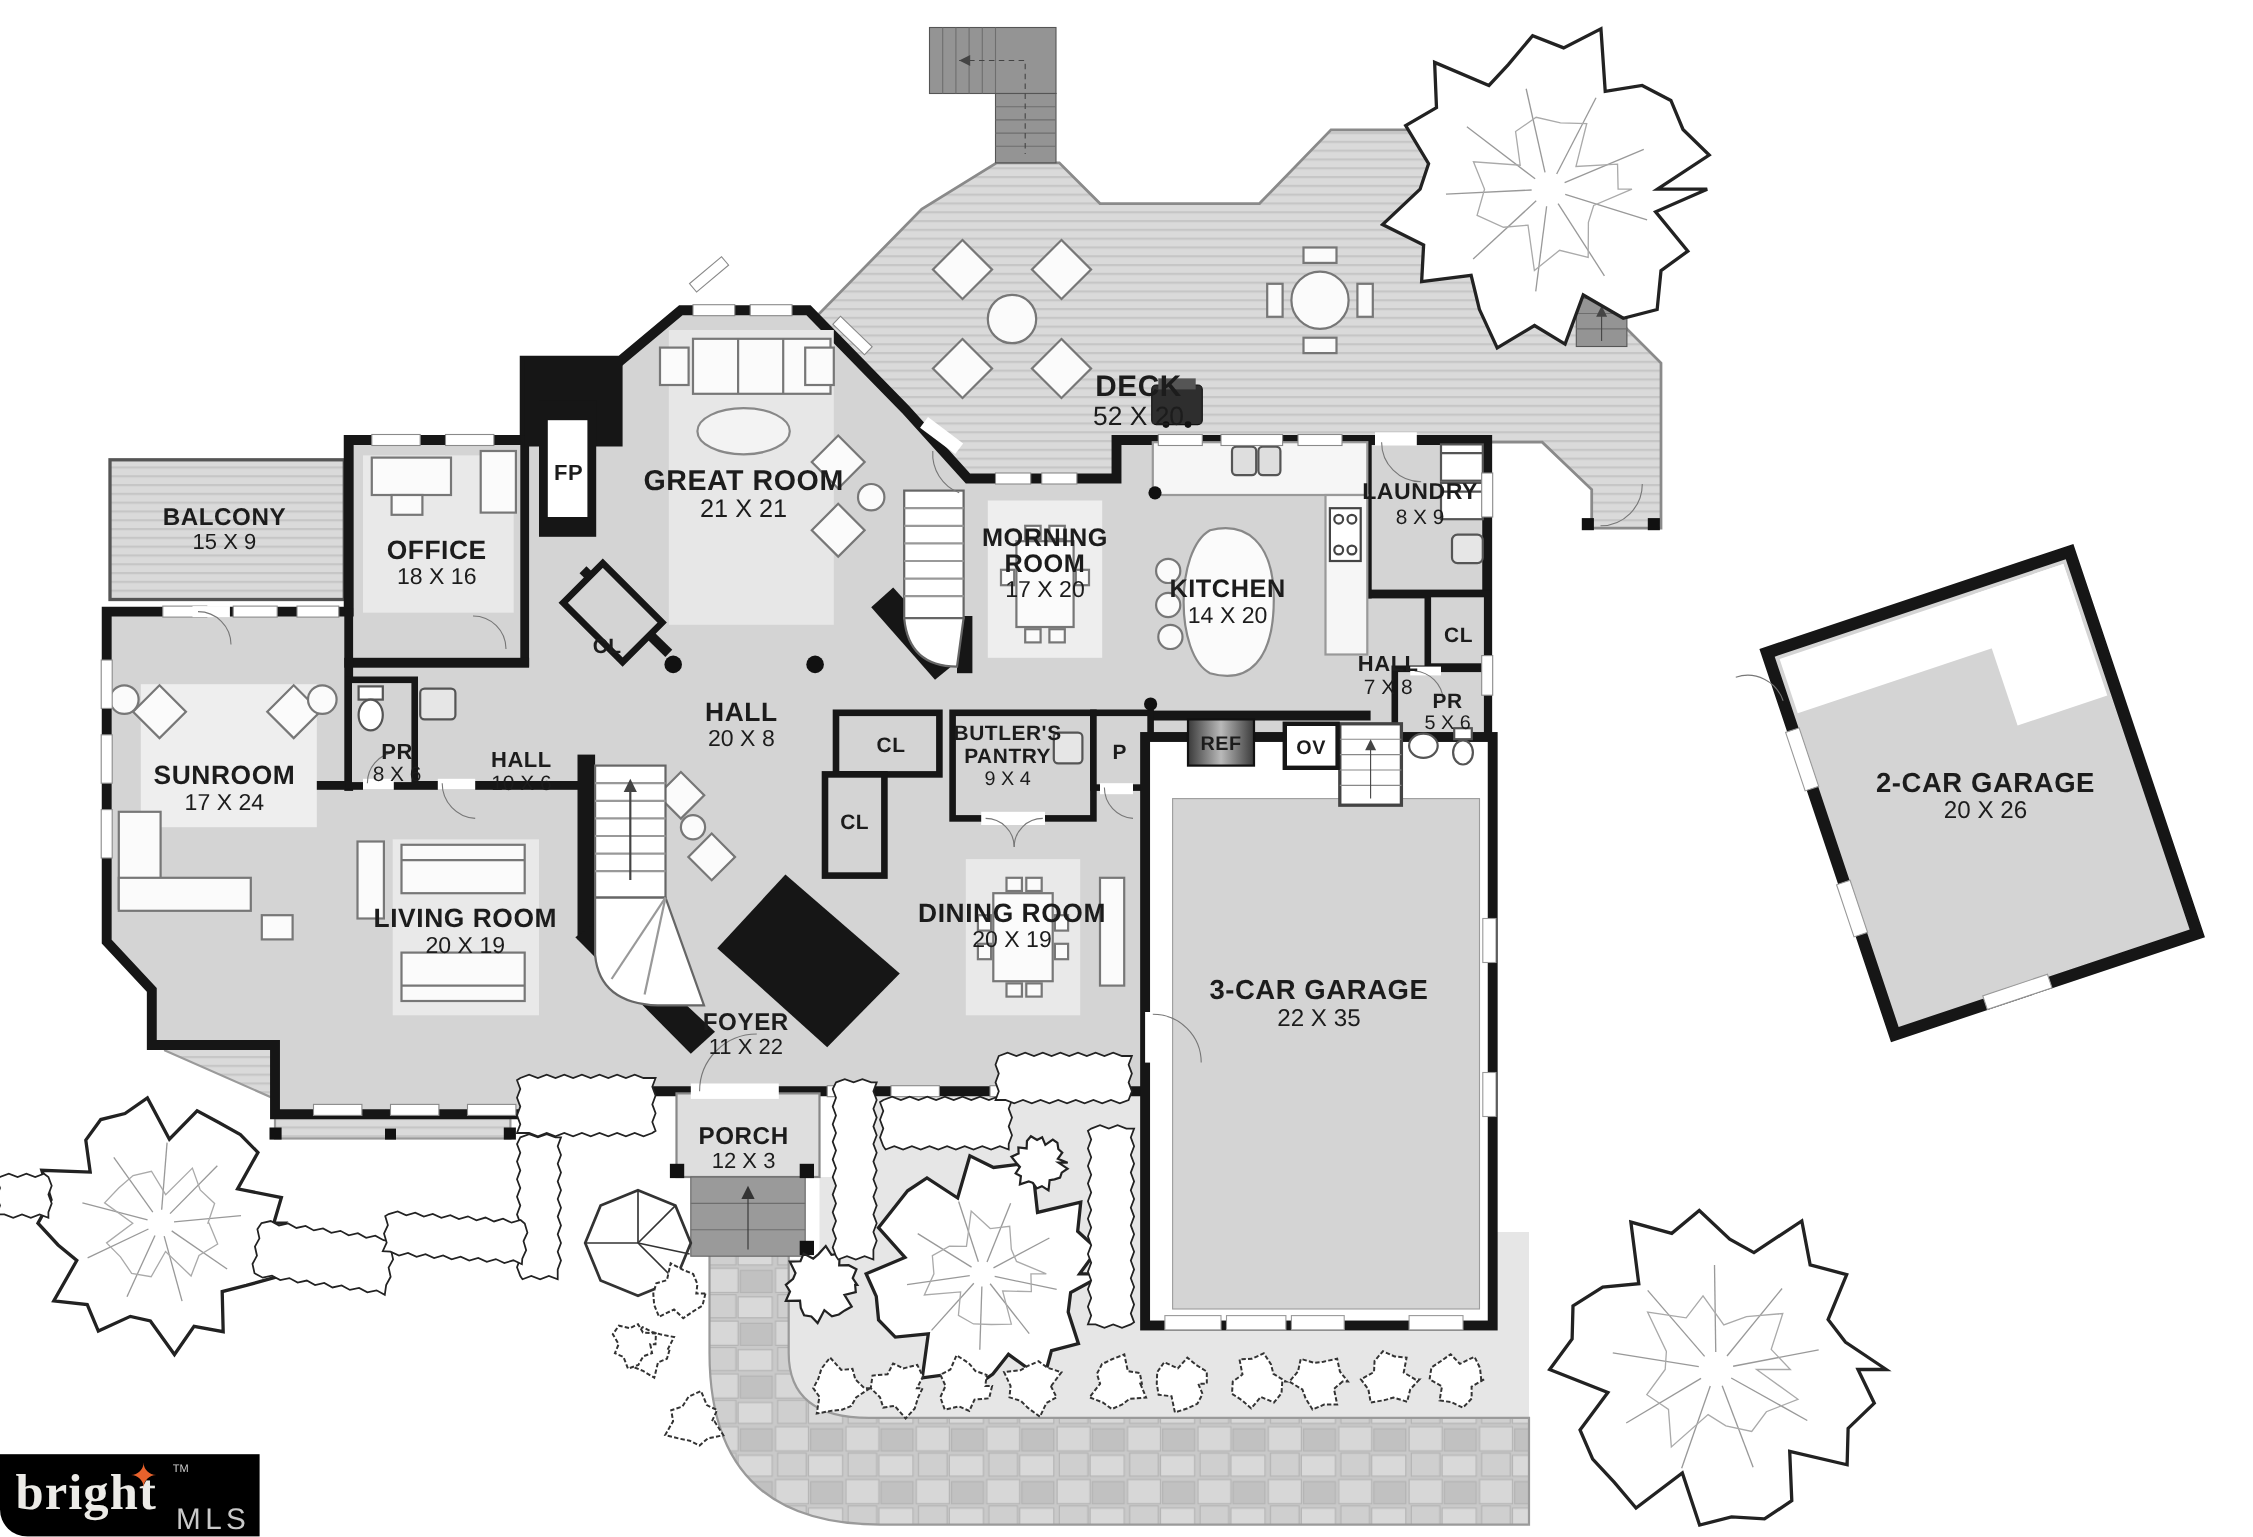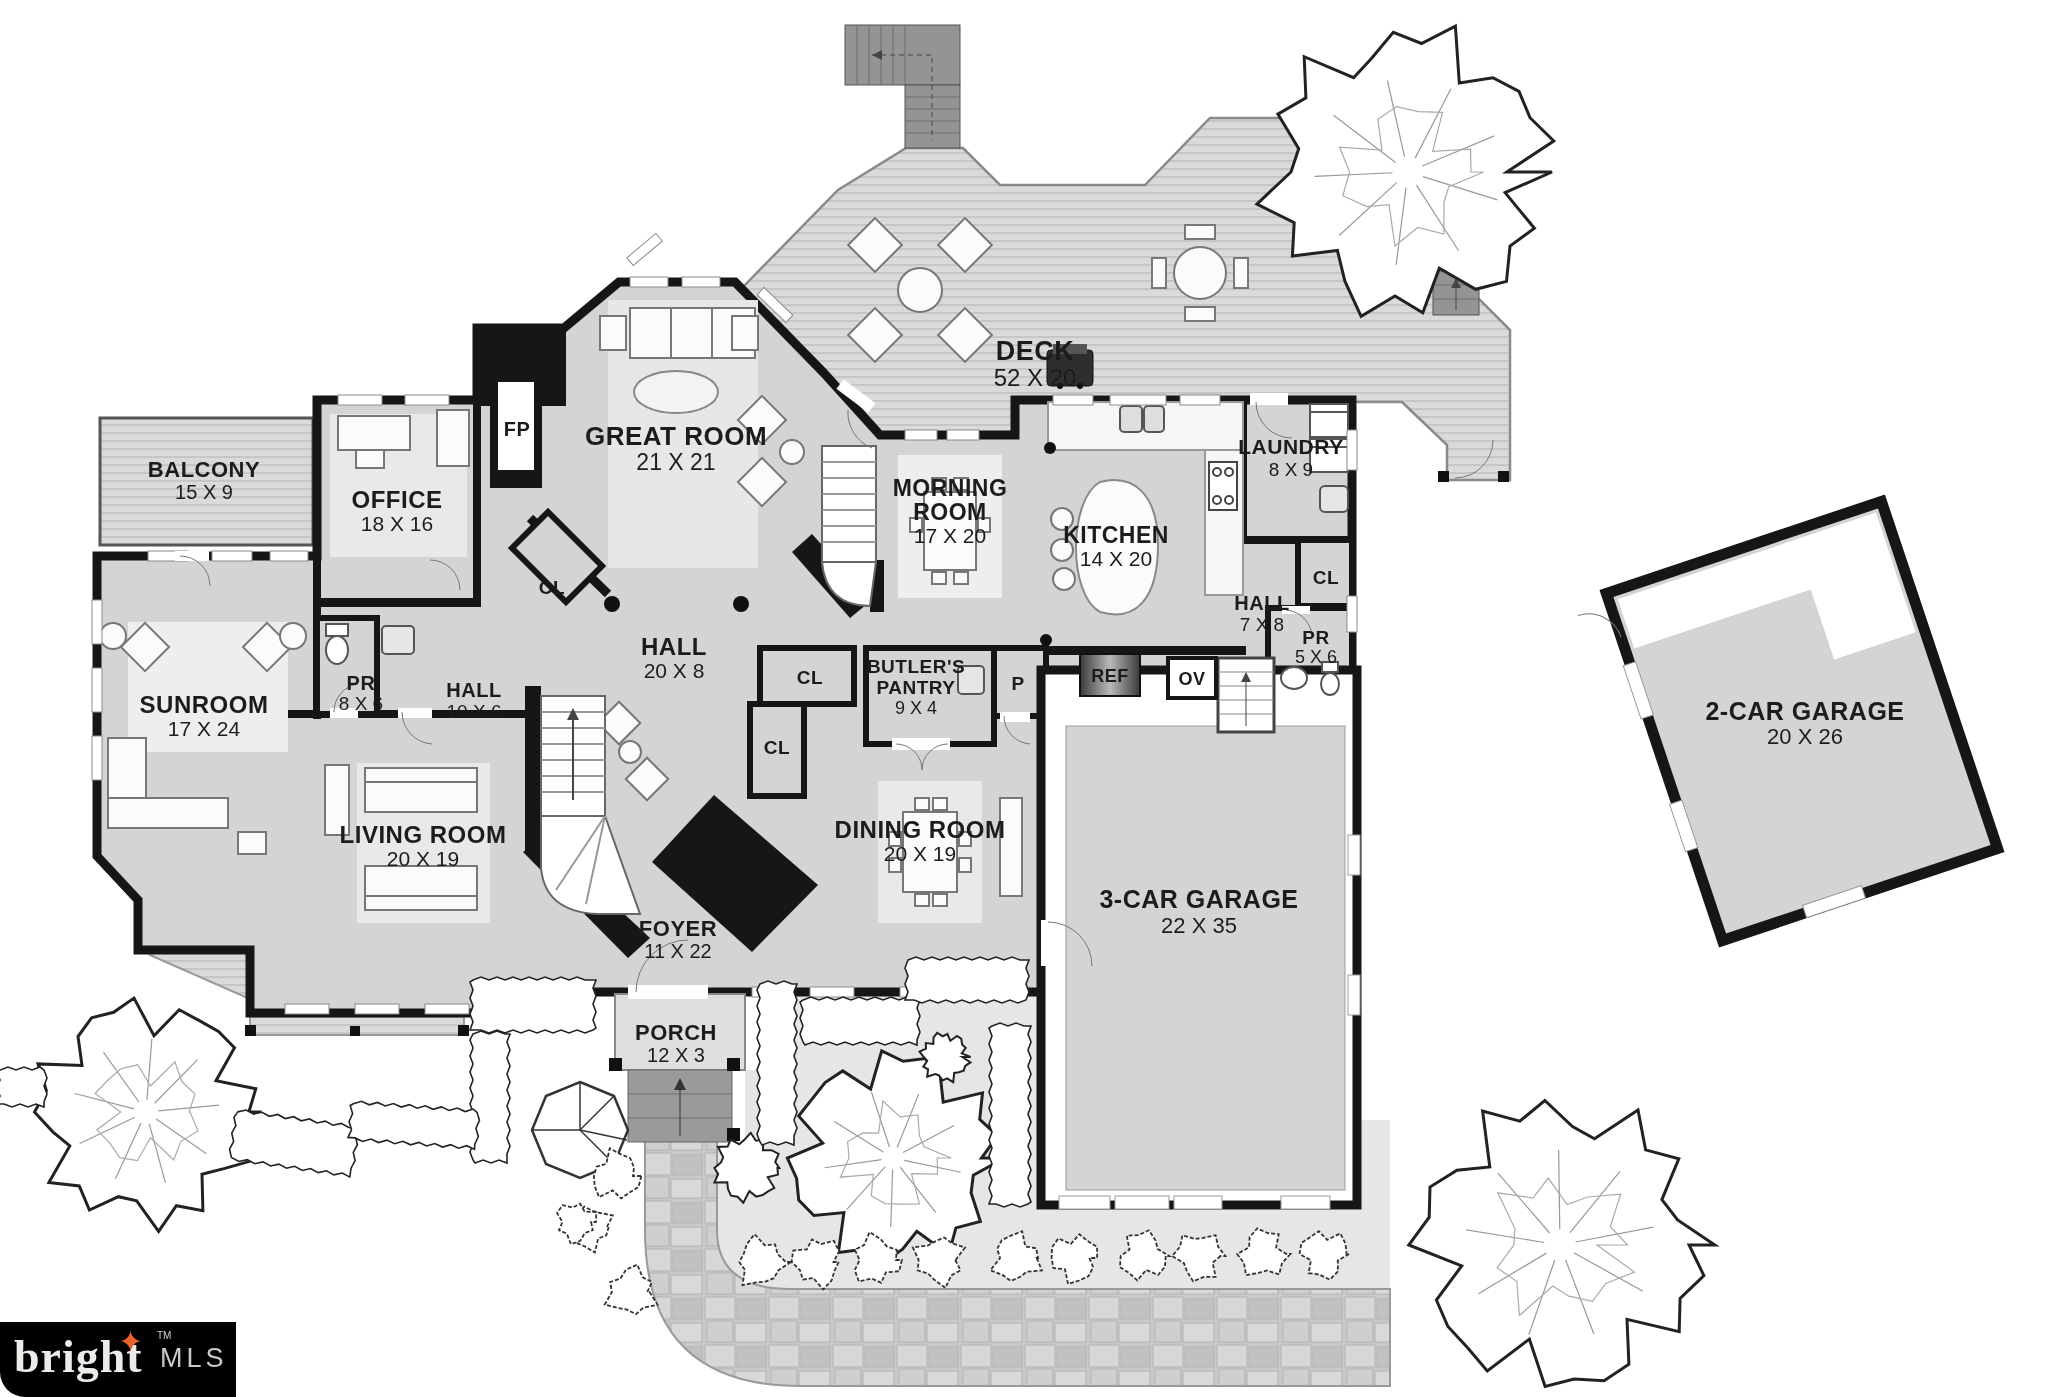--- a/index.html
+++ b/index.html
@@ -7,21 +7,21 @@
           font-family:"Liberation Sans",sans-serif;border-radius:25px;}
   svg{position:absolute;left:0;top:0;}
   text{fill:#1c1c1c;}
   .rname{font-weight:bold;letter-spacing:.5px;}
   .rdims{font-weight:normal;}
   .logo{position:absolute;left:0;top:1322px;width:236px;height:75px;background:#000000;text-align:right;}
   .logo .brand{position:absolute;left:14px;top:8px;font-family:"Liberation Serif",serif;
                font-weight:bold;font-size:46px;color:#ecebe7;letter-spacing:1px;}
   .logo .star{position:absolute;left:118px;top:2px;font-size:30px;color:#e8622c;}
   .logo .tm{position:absolute;left:157px;top:8px;font-size:10px;color:#cfcfcf;}
-  .logo .mls{position:absolute;left:160px;top:21px;font-size:27px;color:#c9c9c9;
+  .logo .mls{position:absolute;left:160px;top:44px;font-size:27px;color:#c9c9c9;
              letter-spacing:4px;font-weight:normal;}
 </style>
 </head>
 <body>
 
 <div class="canvas">
 <svg width="2048" height="1397" viewBox="0 0 2048 1397">
 <defs>
   <pattern id="deckStripes" width="8" height="8" patternUnits="userSpaceOnUse">
     <rect width="8" height="8" fill="#dadada"></rect>

